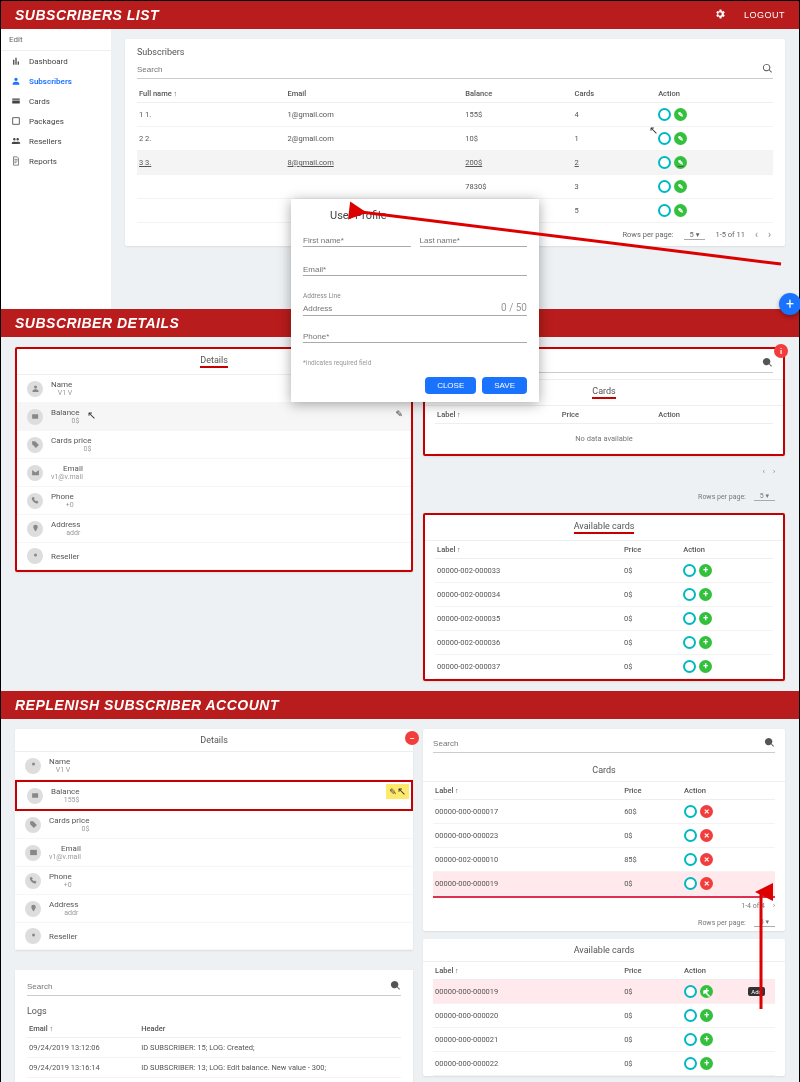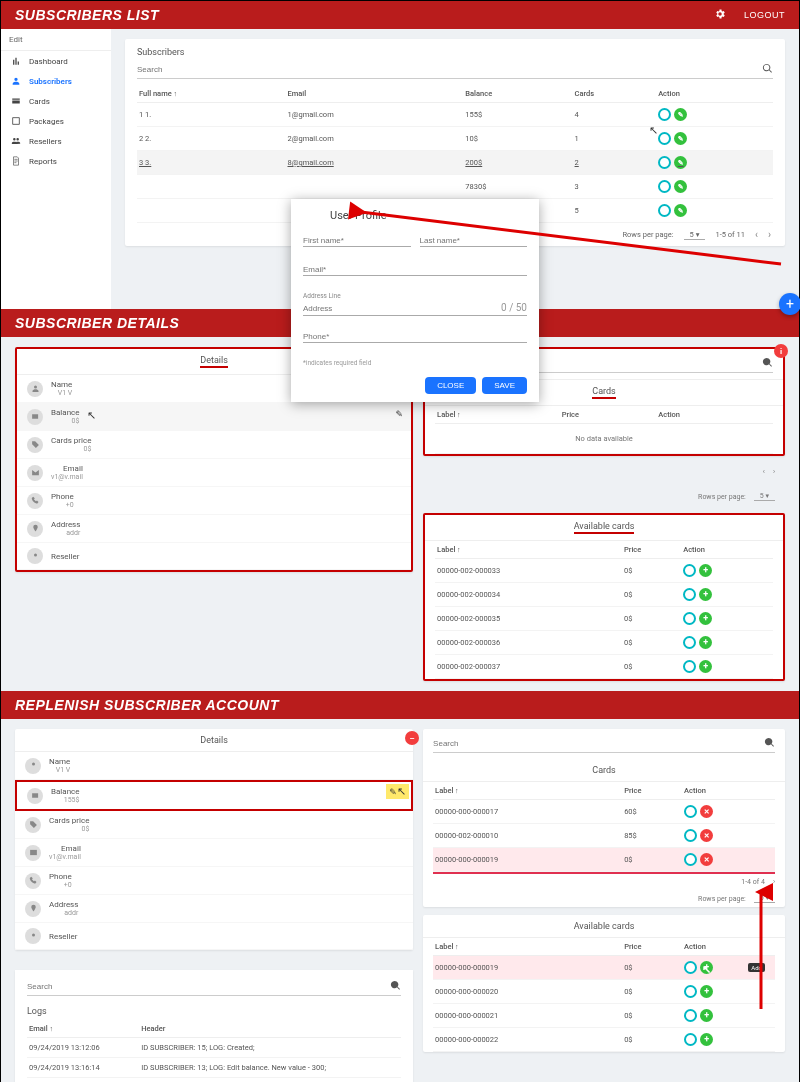--- a/index.html
+++ b/index.html
@@ -611,20 +611,30 @@
                 <td>00000-000-000017</td>
                 <td>60$</td>
                 <td>
                   <span class="act-cell">
                     <span class="circ teal"></span>
                     <span class="circ red x"></span>
                   </span>
                 </td>
               </tr>
           <tr>
+                <td>00000-000-000023</td>
+                <td>0$</td>
+                <td>
+                  <span class="act-cell">
+                    <span class="circ teal"></span>
+                    <span class="circ red x"></span>
+                  </span>
+                </td>
+              </tr>
+          <tr>
                 <td>00000-002-000010</td>
                 <td>85$</td>
                 <td>
                   <span class="act-cell">
                     <span class="circ teal"></span>
                     <span class="circ red x"></span>
                   </span>
                 </td>
               </tr>
           <tr class="hl-pink">

